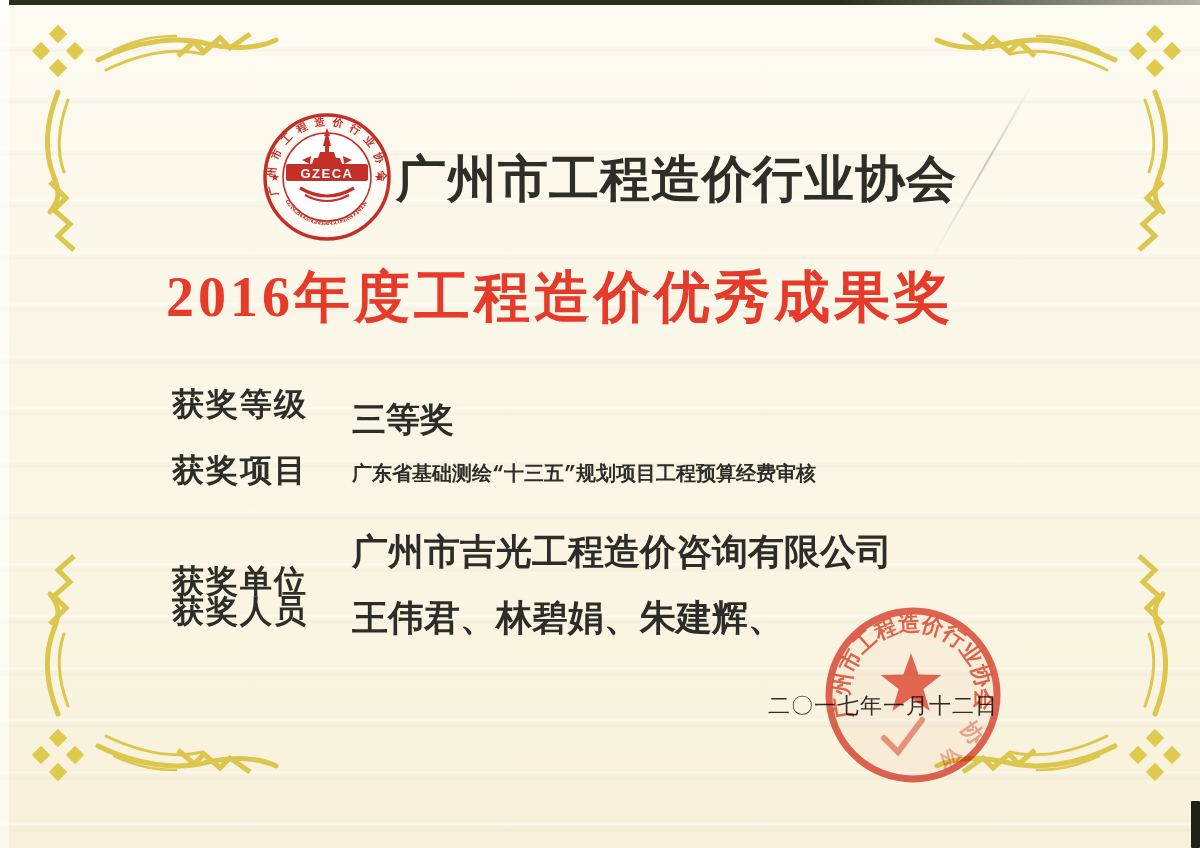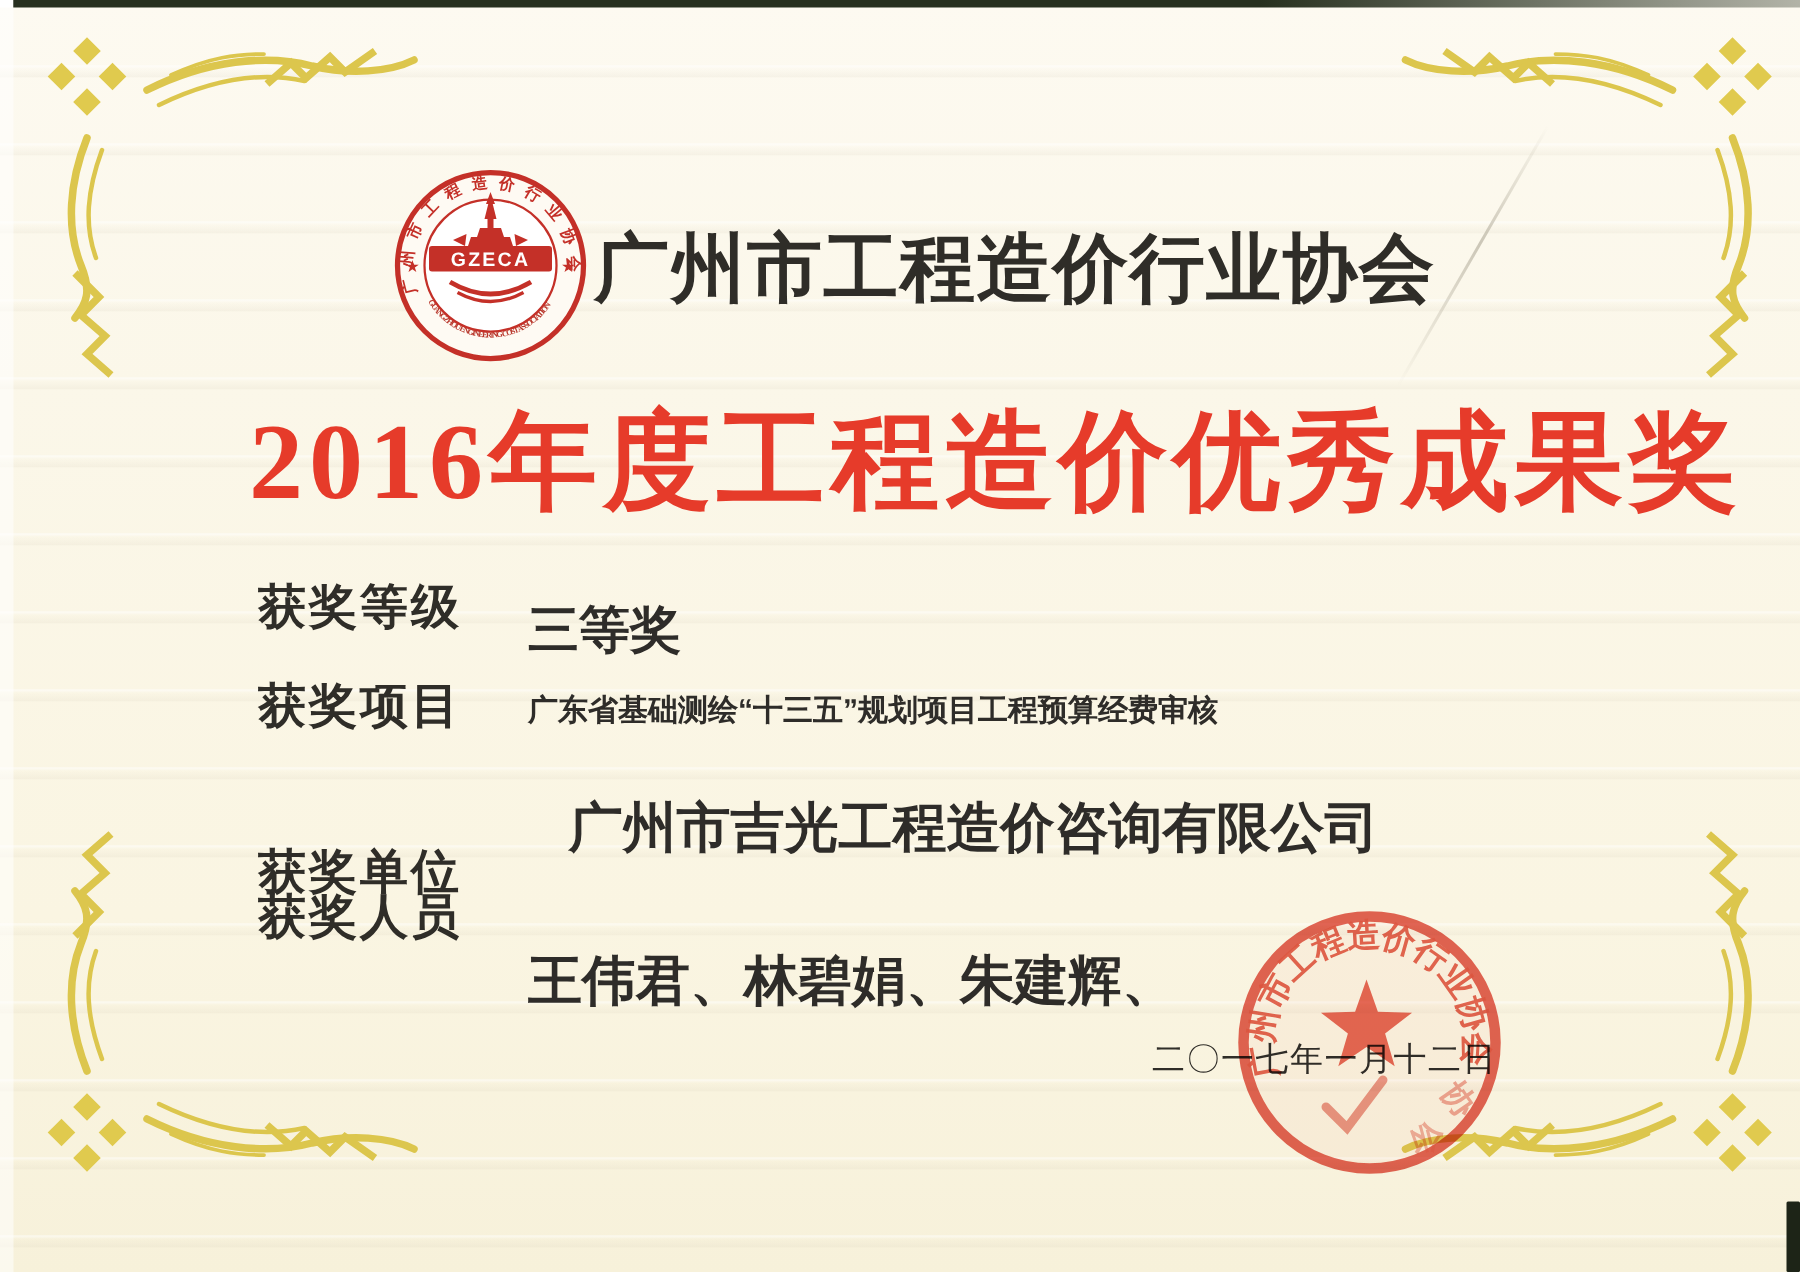--- a/index.html
+++ b/index.html
@@ -16,28 +16,28 @@
   }
   .abs{position:absolute;}
   
   .corner{position:absolute;width:280px;height:240px;pointer-events:none;}
   .corner.tl{left:28px;top:22px;}
   .corner.tr{left:905px;top:22px;transform:scaleX(-1);}
   .corner.bl{left:28px;top:544px;transform:scaleY(-1);}
   .corner.br{left:905px;top:544px;transform:scale(-1,-1);}
   
   .assoc-name{left:396px;top:146px;font-size:50px;font-weight:bold;letter-spacing:1px;white-space:nowrap;}
-  .award-title{left:166px;top:260px;font-size:72px;font-weight:bold;letter-spacing:4px;color:#e63b2a;white-space:nowrap;}
+  .award-title{left:166px;top:260px;font-size:56px;font-weight:bold;letter-spacing:4px;color:#e63b2a;white-space:nowrap;}
   
   .flabel{left:172px;font-size:32px;font-weight:bold;letter-spacing:2px;white-space:nowrap;}
-  .fvalue{left:352px;font-family:Liberation Sans, sans-serif;font-weight:bold;white-space:nowrap;color:#2e2c29;}
+  .fvalue{left:352px;font-family:Liberation Mono, monospace;font-weight:bold;white-space:nowrap;color:#2e2c29;}
   .r1l{top:383px;} .r1v{top:397px;font-size:34px;}
   .r2l{top:449px;} .r2v{top:460px;font-size:20px;}
-  .r3l{top:520px;margin-top:40px;} .r3v{top:528px;font-size:36px;margin-left:27px;}
-  .r4l{top:590px;} .r4v1{top:594px;font-size:36px;margin-top:36px;} .r4v2{top:642px;font-size:36px;}
+  .r3l{top:520px;margin-top:40px;} .r3v{top:528px;font-size:36px;}
+  .r4l{top:590px;} .r4v1{top:594px;font-size:36px;} .r4v2{top:642px;font-size:36px;}
   .issue-date{left:768px;top:691px;font-size:22px;letter-spacing:1px;white-space:nowrap;}
   
   .seal{left:818px;top:600px;width:190px;height:190px;mix-blend-mode:multiply;opacity:.92;}
   
   .edge-top{left:0;top:0;width:1200px;height:5px;
     background:linear-gradient(90deg,#ffffff 0 9px,#27301f 9px 70%,rgba(39,48,31,.35) 100%);}
   .edge-left{left:0;top:0;width:9px;height:848px;background:rgba(255,255,255,.55);}
   .mark-br{left:1191px;top:801px;width:9px;height:47px;background:#1d2417;border-radius:1px;}
   .crease{left:1031px;top:84px;width:2px;height:200px;transform-origin:top center;transform:rotate(30deg);
     background:linear-gradient(180deg,rgba(190,185,170,0),rgba(178,172,155,.65) 45%,rgba(190,185,170,0));}

